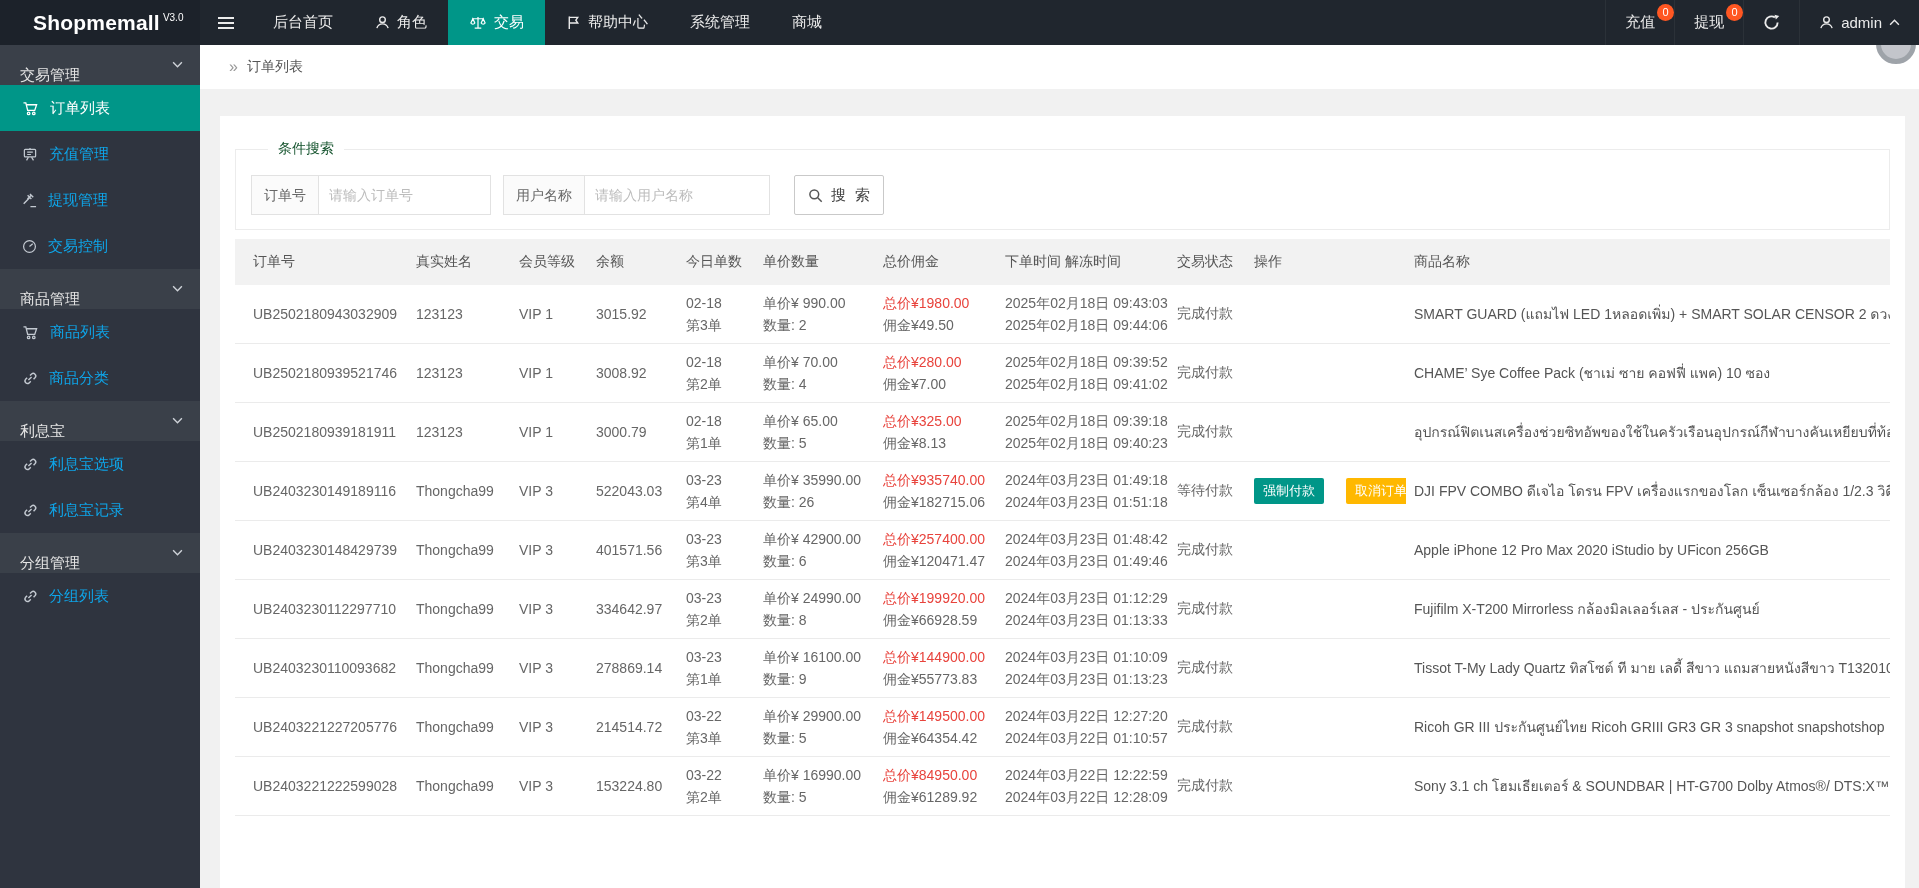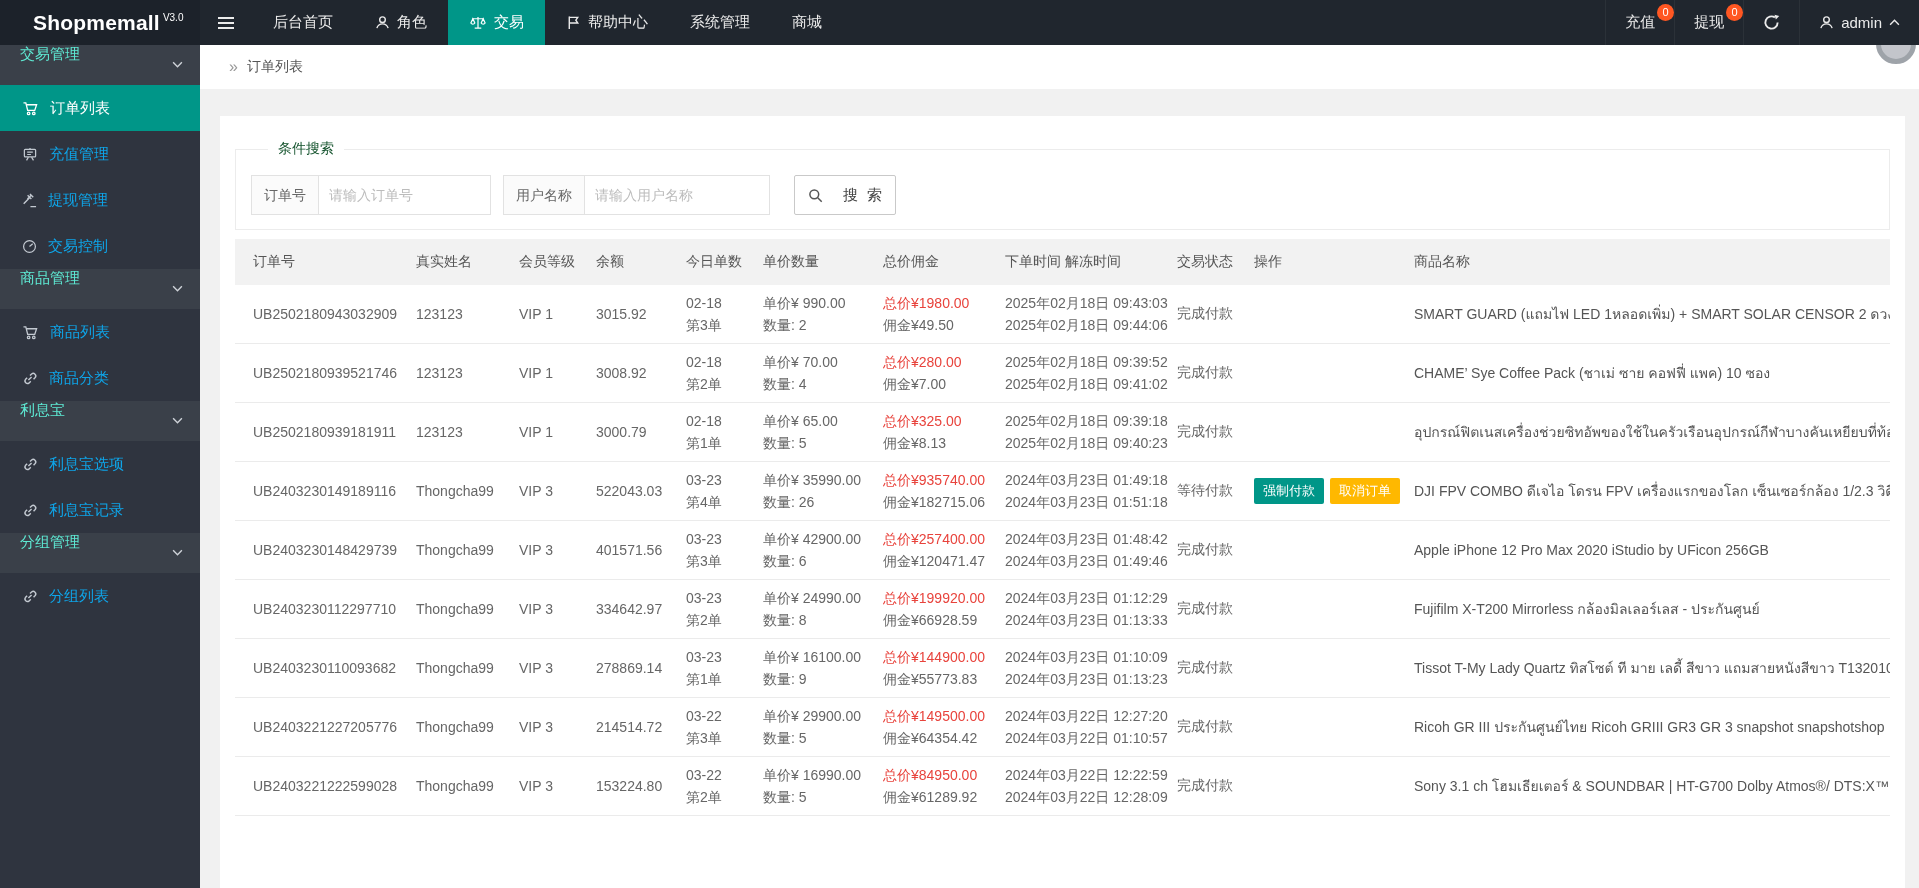--- a/index.html
+++ b/index.html
@@ -15,21 +15,21 @@
   .nav-item.active { background:#009688; color:#ffffff; }
   .nav-item .icon { display:flex; align-items:center; }
   .hamburger { padding:0 16px; }
   .nav-right { margin-left:auto; display:flex; align-items:stretch; }
   .nav-right .nav-item { position:relative; padding:0 19px; border-left:1px solid rgba(255,255,255,.05); }
   .badge { position:absolute; top:4px; right:0; min-width:17px; height:17px; line-height:17px; border-radius:9px; background:#ff5722; color:#fff; font-size:11px; text-align:center; padding:0 4px; }
   .icon svg { display:block; }
 
   
   .sidebar { position:fixed; top:45px; left:0; bottom:0; width:200px; background:#2f343f; z-index:90; }
-  .side-group-header { height:40px; background:#3a4049; color:#5eead4; font-size:15px; display:flex; align-items:flex-start; padding:0 20px; position:relative; cursor:pointer; }
+  .side-group-header { height:40px; background:#3a4049; color:#e5e5e5; font-size:15px; display:flex; align-items:flex-end; padding:0 20px; position:relative; cursor:pointer; }
   .side-group-header .chev { position:absolute; right:17px; top:16px; color:#cfd3d9; }
   .side-item { height:46px; display:flex; align-items:center; gap:11px; padding-left:22px; color:#0ea5e9; font-size:15px; cursor:pointer; }
   .side-item.active { background:#009688; color:#fff; }
   .side-item .icon { color:#c3c9d1; }
   .side-item.active .icon { color:#fff; }
 
   
   .content { margin-left:200px; padding-top:45px; }
   .breadcrumb-bar { height:44px; background:#fff; display:flex; align-items:center; padding-left:29px; font-size:14px; color:#555; }
   .breadcrumb-bar .crumb-icon { color:#999; font-size:16px; margin-right:9px; }
@@ -38,36 +38,36 @@
   fieldset { border:1px solid #ececec; margin-top:12px; padding:12px 15px 14px; }
   legend { font-size:14px; color:#14532d; padding:0 10px; margin-left:17px; }
 
   .search-row { display:flex; align-items:center; margin-top:5px; }
   .sgroup { display:flex; margin-right:12px; }
   .sgroup .slabel { border:1px solid #e2e2e2; background:#fbfbfb; line-height:38px; height:40px; padding:0 12px; font-size:14px; color:#666; white-space:nowrap; }
   .sgroup input { height:40px; border:1px solid #e2e2e2; border-left:none; width:172px; padding:0 10px; font-size:14px; color:#666; outline:none; }
   .sgroup input::placeholder { color:#bcbcbc; }
   .sgroup.g2 input { width:185px; }
   .sgroup.g3 input { width:178px; }
-  .search-btn { height:40px; margin-left:12px; background:#fff; border:1px solid #c9c9c9; border-radius:2px; display:flex; align-items:center; padding:0 13px; font-size:15px; color:#444; cursor:pointer; gap:20px; }
+  .search-btn { height:40px; margin-left:12px; background:#fff; border:1px solid #c9c9c9; border-radius:2px; display:flex; align-items:center; padding:0 13px; font-size:15px; color:#444; cursor:pointer; gap:8px; }
   .search-btn .btn-label { letter-spacing:9px; margin-right:-9px; }
   .search-btn .icon { color:#555; }
 
   .stats-line { font-size:15px; padding:7px 0 6px 2px; color:#e8433c; }
   .stats-line .stat { margin-right:36px; }
 
   
   table { border-collapse:collapse; table-layout:fixed; width:100%; margin-top:9px; }
   th { background:#f2f2f2; font-weight:normal; text-align:left; font-size:14px; color:#555; padding:14px 8px; white-space:nowrap; overflow:hidden; }
   td { border-bottom:1px solid #ebebeb; padding:7px 8px; font-size:14px; color:#666; vertical-align:middle; white-space:nowrap; overflow:hidden; }
   th:first-child, td:first-child { padding-left:18px; }
   tbody tr { height:57px; }
   .cell-line { line-height:22px; }
   .red { color:#e8433c; }
-  .act-btn { display:inline-block; height:26px; line-height:26px; padding:0 9px; border:none; border-radius:2px; color:#fff; font-size:13px; cursor:pointer; margin-right:6px; font-family:inherit; }
+  .act-btn { display:inline-block; height:26px; line-height:26px; padding:0 9px; border:none; border-radius:2px; color:#fff; font-size:13px; cursor:pointer; margin-right:22px; font-family:inherit; }
   .act-btn.teal { background:#009688; }
   .act-btn.yellow { background:#ffb800; }
   .product-cell { color:#555; }
 
   
   .float-widget { position:absolute; left:1876px; top:24px; width:40px; height:40px; border-radius:50%; background:#b9bcc2; border:5px solid #8e939b; z-index:60; opacity:.85; }
 </style>
 </head>
 <body>
 

